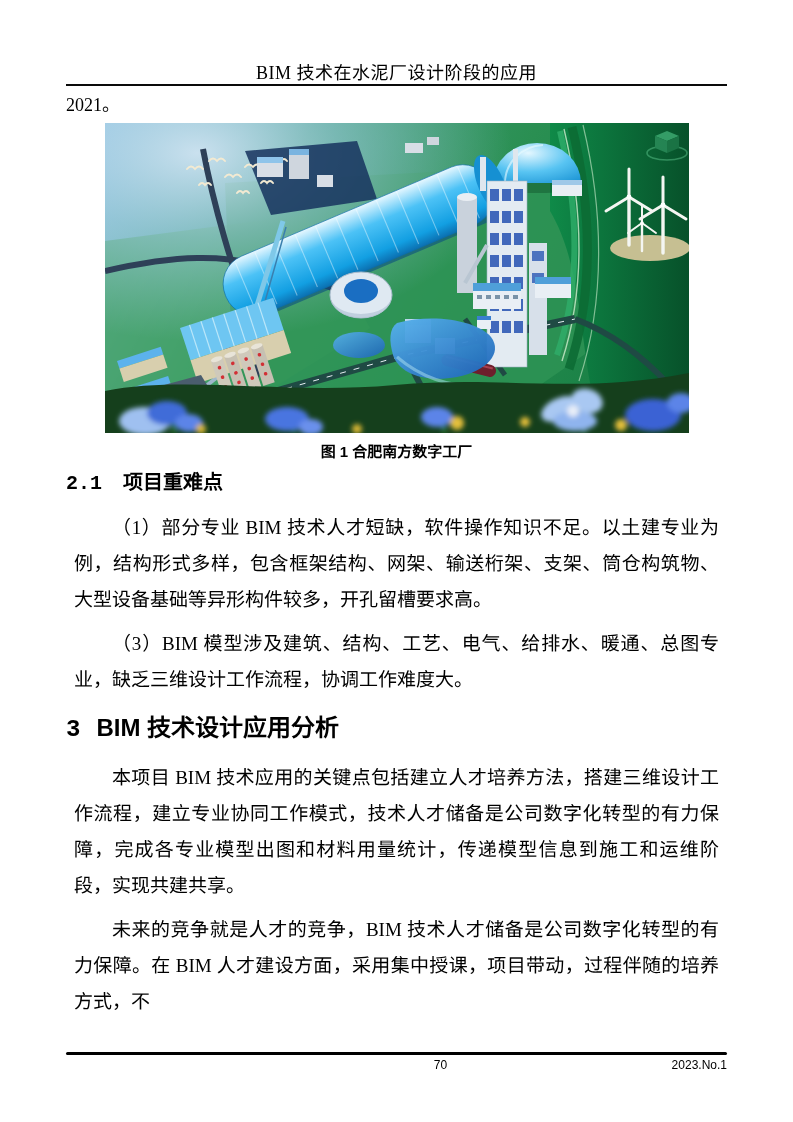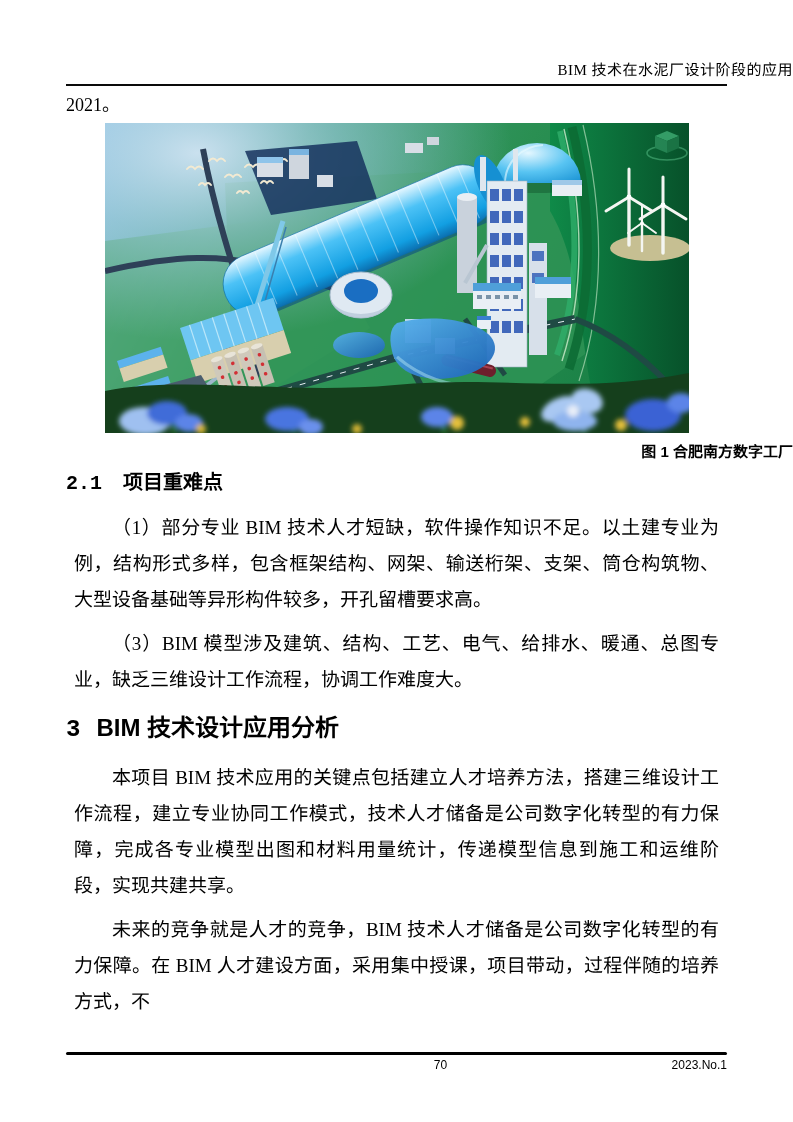--- a/index.html
+++ b/index.html
@@ -2,29 +2,29 @@
 <html lang="zh-CN"><head>
 <meta charset="utf-8">
 <style>
   html,body{margin:0;padding:0;background:#888;}
   .page{
     position:relative;width:793px;height:1122px;margin:0 auto;
     background:#ffffff;overflow:hidden;
     font-family:"Liberation Serif","DejaVu Serif",serif;color:#000;
   }
   .running-head{
-    position:absolute;top:58px;left:0;width:100%;text-align:right;
-    font-size:15px;letter-spacing:.5px;
+    position:absolute;top:58px;left:0;width:100%;text-align:center;
+    font-size:18px;letter-spacing:.5px;
   }
   .header-rule{position:absolute;left:66px;right:66px;top:84px;height:2px;background:#0a0a0a;}
   .intro-line{position:absolute;left:66px;top:90px;font-size:18px;}
   .figure-wrap{position:absolute;left:105px;top:123px;width:584px;height:310px;}
   .figure-wrap svg{display:block;}
   .figure-caption{
-    position:absolute;top:440px;left:0;width:100%;text-align:right;
+    position:absolute;top:440px;left:0;width:100%;text-align:center;
     font-family:"Liberation Sans","DejaVu Sans",sans-serif;font-weight:700;font-size:15px;
   }
   .content{
     position:absolute;left:66px;top:464px;width:661px;
     font-size:19px;line-height:36px;text-align:justify;
   }
   .content p{margin:8px;text-indent:2em;}
   .h-sec{
     font-family:"Liberation Sans","DejaVu Sans",sans-serif;font-weight:700;
     text-align:left;line-height:36px;font-size:20px;

